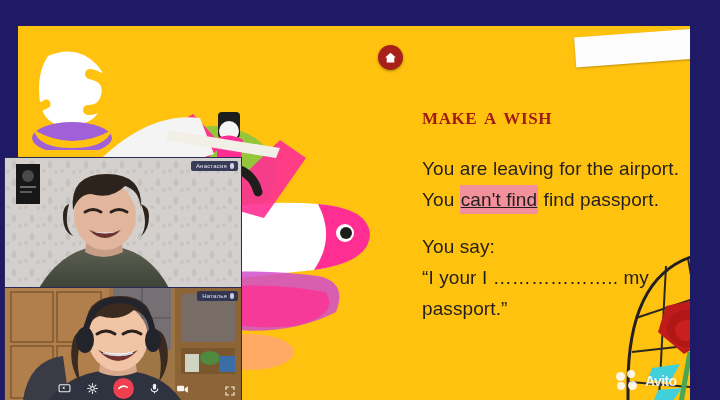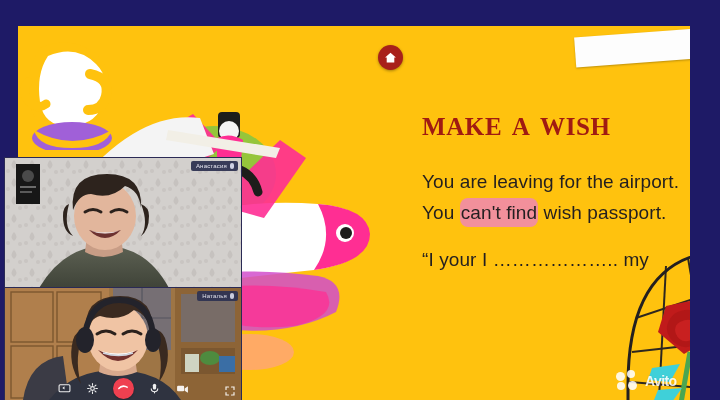--- a/index.html
+++ b/index.html
@@ -26,27 +26,27 @@
 
   
   .teapot{position:absolute;left:2px;top:4px;width:110px;height:120px;}
 
   
   .rose{position:absolute;left:600px;top:196px;width:118px;height:204px;}
 
   
   .txtcol{position:absolute;left:404px;top:78px;width:268px;}
   .title{font-family:"Liberation Serif",serif;color:#a01b12;font-weight:700;
-         font-size:36px;line-height:1.08;letter-spacing:.6px;font-variant:small-caps;
+         font-size:24px;line-height:1.08;letter-spacing:.6px;font-variant:small-caps;
          text-transform:lowercase;}
   .title span{text-transform:lowercase;}
   .body-txt{margin-top:24px;color:#231f20;font-size:19px;line-height:1.62;letter-spacing:.1px;}
   .body-txt p{margin:0;}
   .gap{height:17px;}
-  .hl{background:#f2909b;padding:4px 1px;border-radius:8px;}
+  .hl{background:#f2909b;padding:4px 1px;border-radius:1px;text-decoration:underline;}
 
   
   .tile{position:absolute;background:#777;overflow:hidden;border:1px solid #2a2a55;}
   #tile1{left:4px;top:157px;width:236px;height:130px;}
   #tile2{left:4px;top:287px;width:236px;height:112px;}
 
   .namechip{position:absolute;right:3px;top:3px;background:#2f3352;color:#e9e9f4;
             font-size:6px;letter-spacing:.2px;padding:2px 4px 2px 5px;border-radius:2px;
             display:flex;align-items:center;gap:3px;white-space:nowrap;opacity:.94;}
   .namechip .mic{width:4px;height:6px;background:#cfd2e6;border-radius:2px;display:block;}
@@ -147,23 +147,25 @@
         <path d="M12 3 L22 12 h-3 v9 h-14 v-9 H2 Z" fill="#ffffff"></path>
       </svg>
     </div>
 
     <div class="txtcol">
       <div class="title">
         <span>Make a wish</span><br>
       </div>
       <div class="body-txt">
         <p>You are leaving for the airport.</p>
-        <p><span>You </span><span class="hl">can't find</span><span> wish passport.</span></p>
+        <p><span>You </span><span class="hl">can't find</span><span> find passport.</span></p>
         <div class="gap"></div>
+        <p>You say:</p>
         <p>“I your I ……………….. my</p>
+        <p>passport.”</p>
       </div>
     </div>
 
     <div class="avito" style="left:598px;top:340px;">
       <span class="dots">
         <i style="left:0;top:2px;width:9px;height:9px;background:#ffffff;"></i>
         <i style="left:11px;top:0;width:8px;height:8px;background:#ffffff;"></i>
         <i style="left:1px;top:12px;width:8px;height:8px;background:#ffffff;"></i>
         <i style="left:12px;top:11px;width:9px;height:9px;background:#ffffff;"></i>
       </span>

